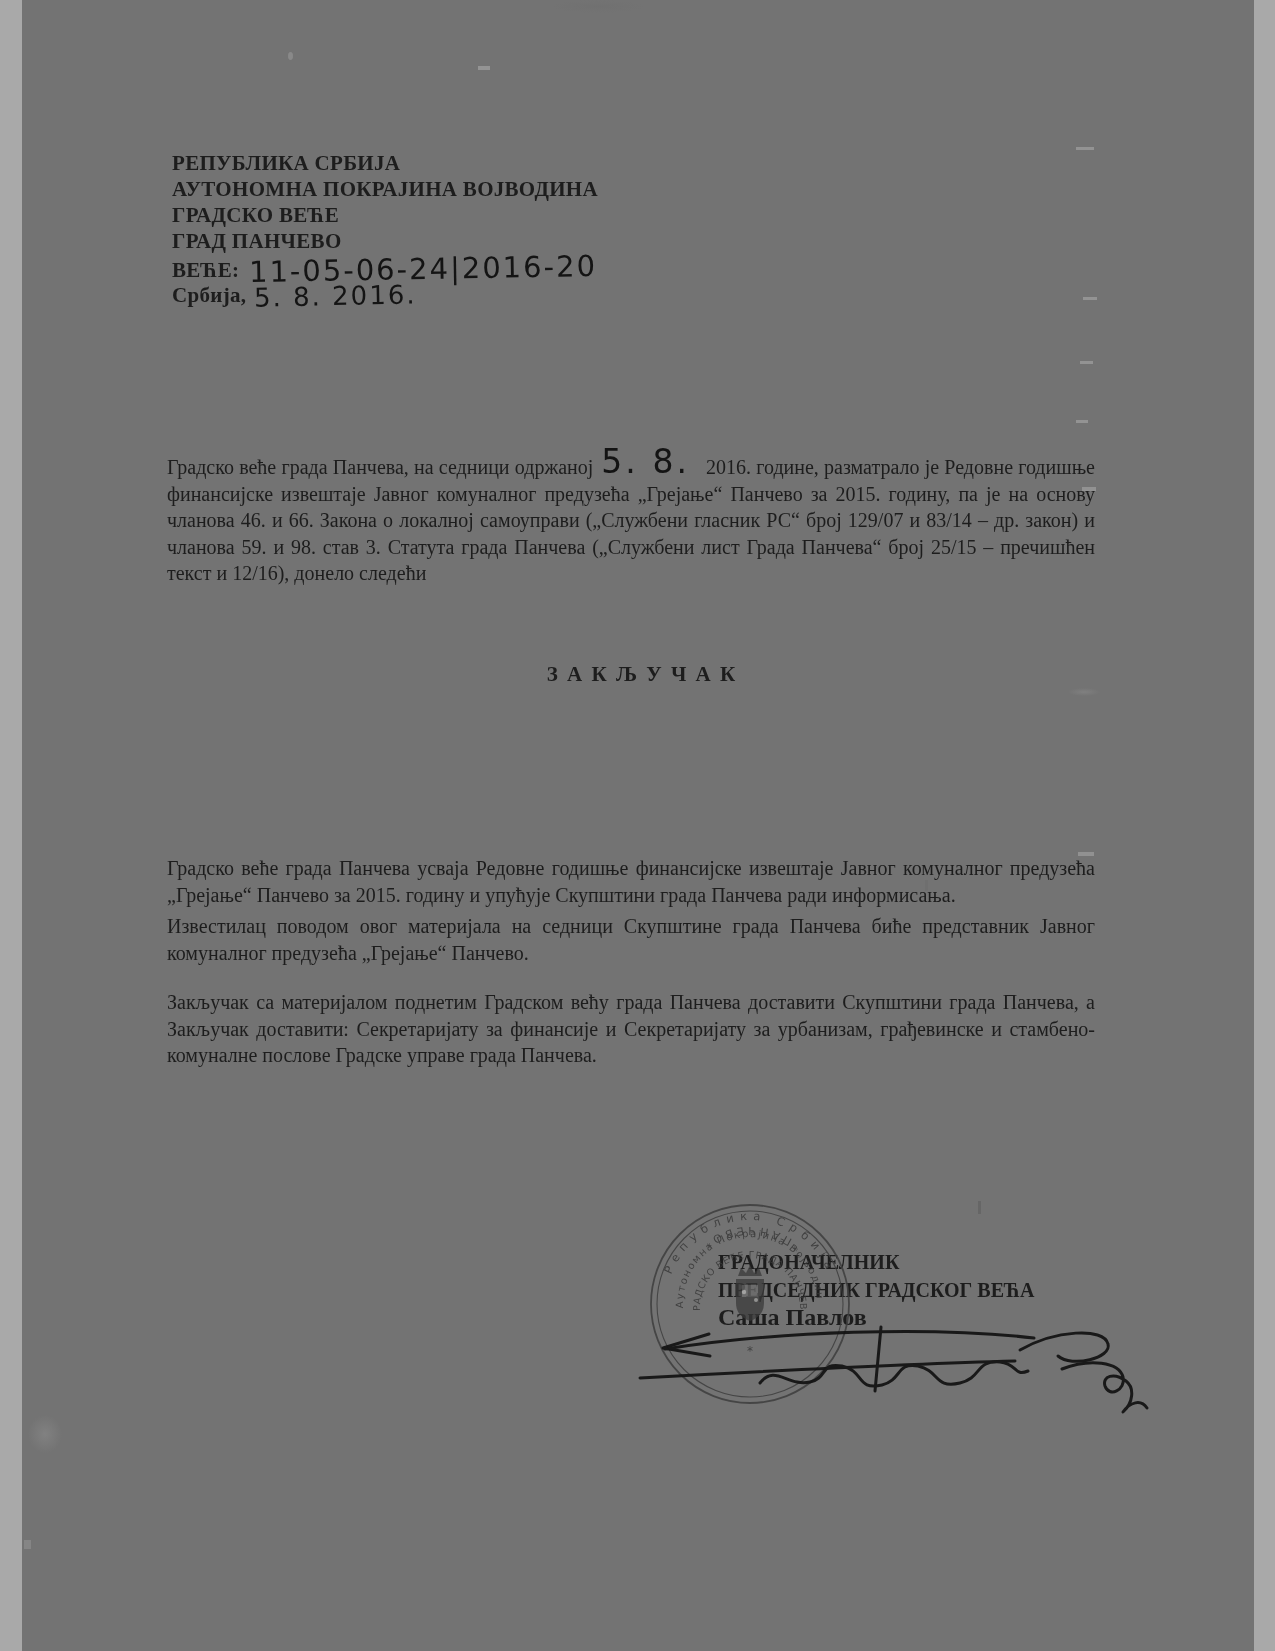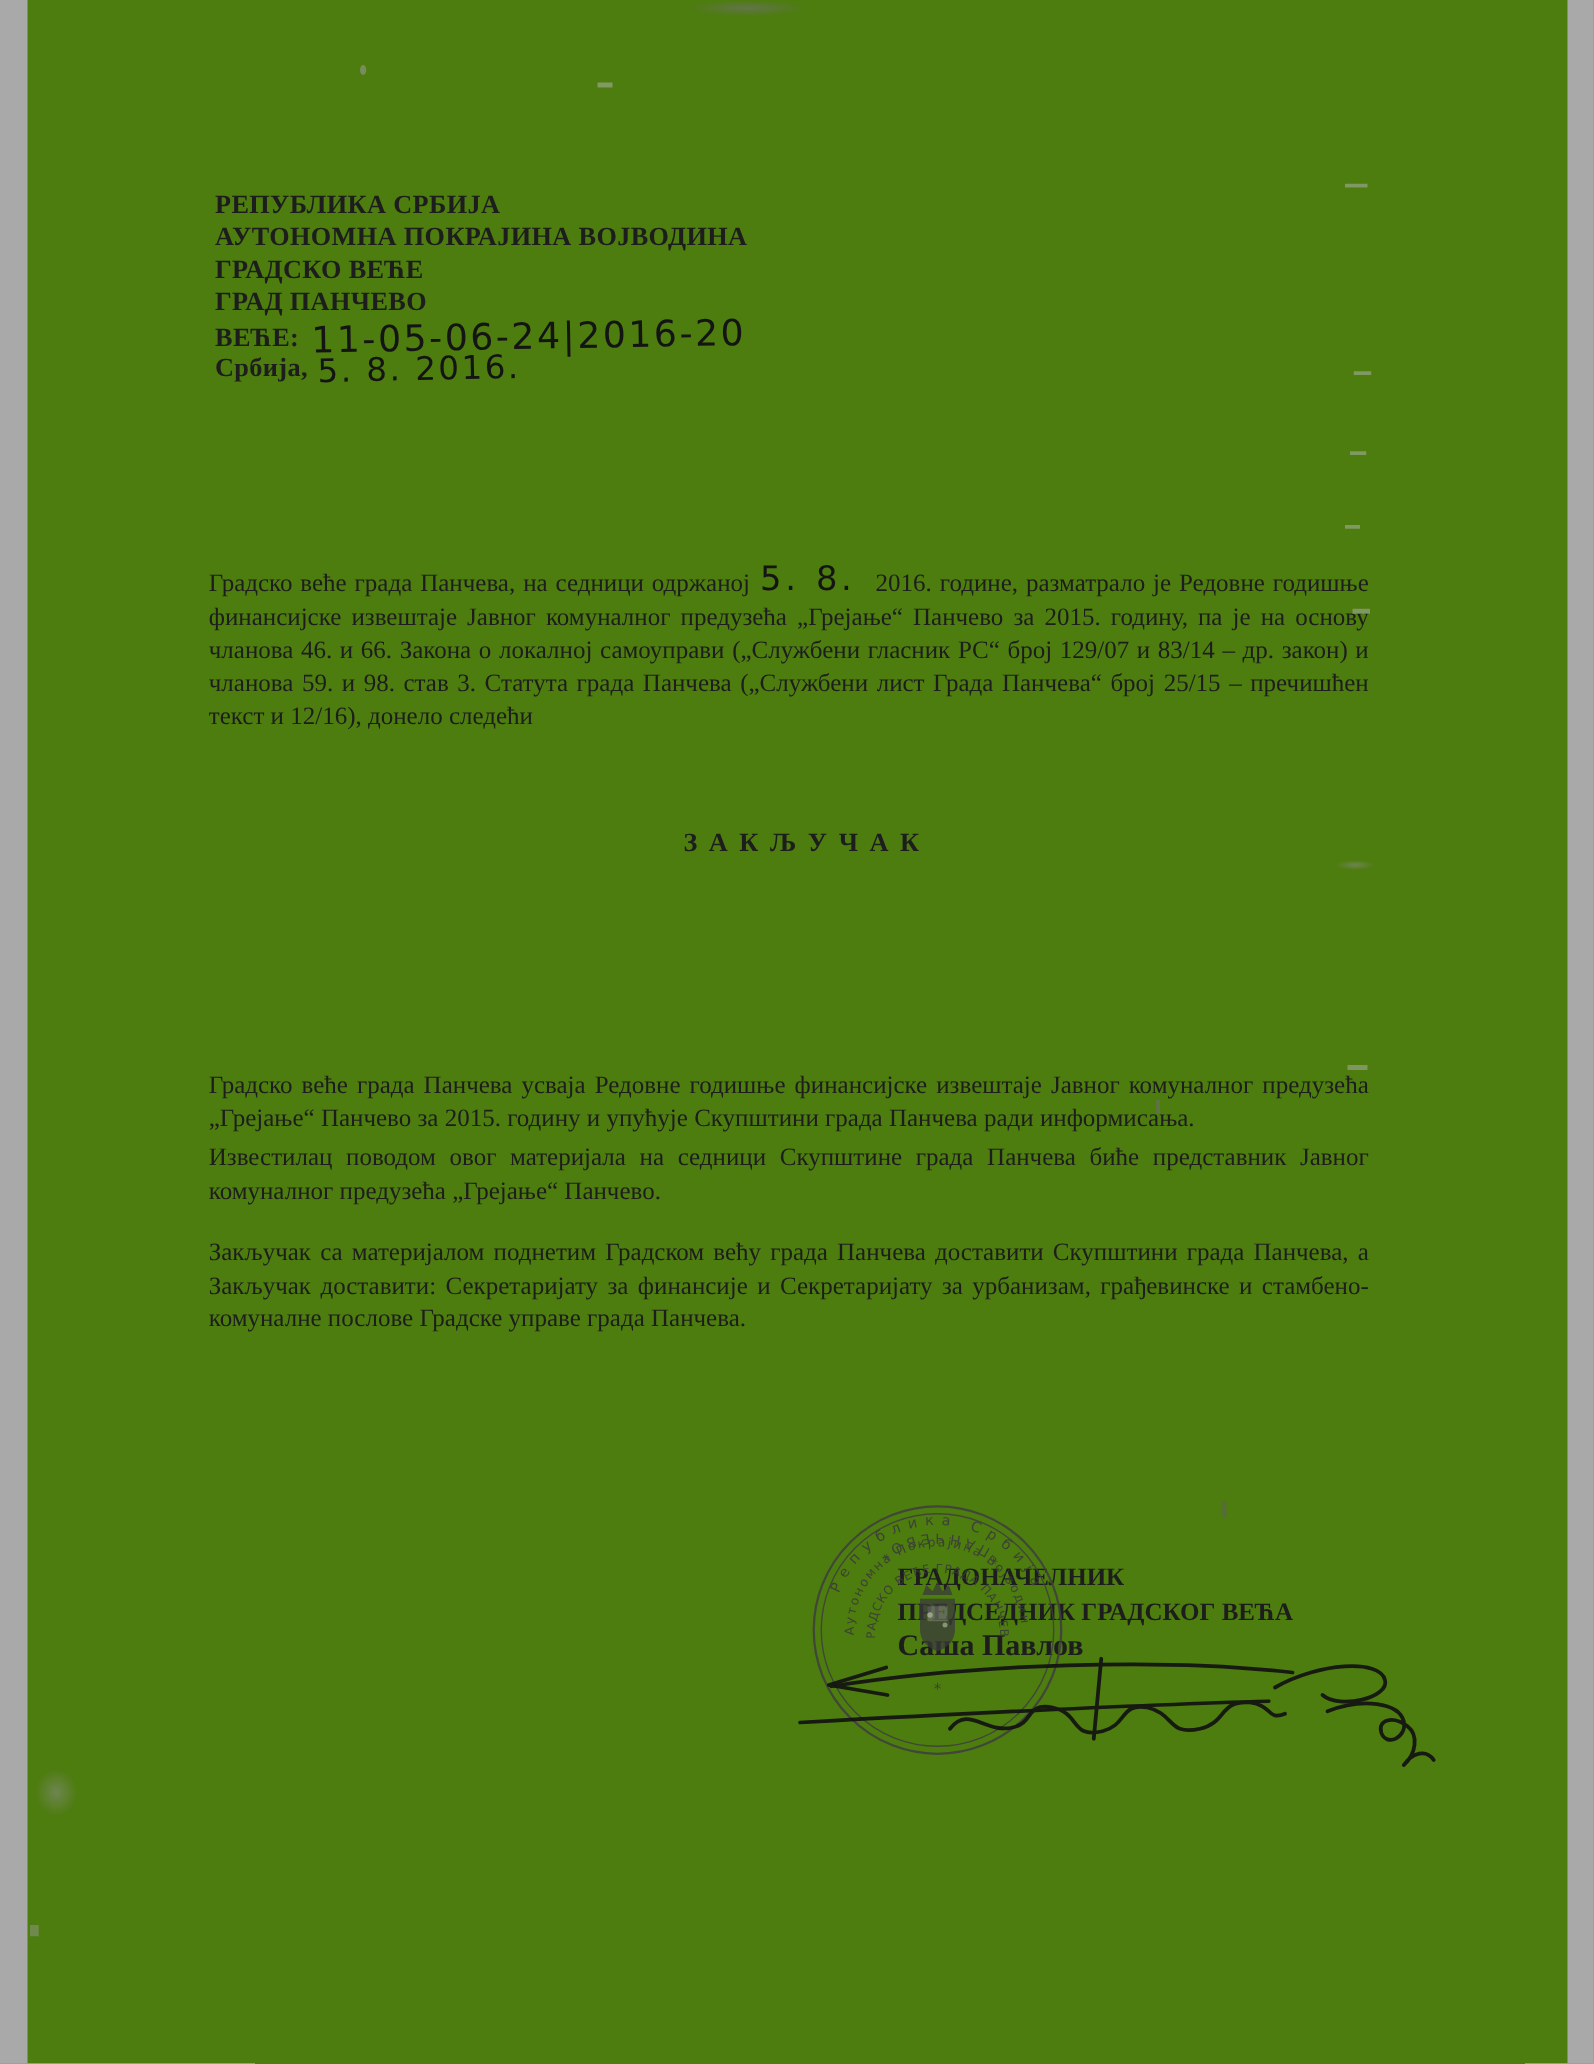--- a/index.html
+++ b/index.html
@@ -1,19 +1,19 @@
 <!DOCTYPE html>
 <html><head>
 <meta charset="utf-8">
 <style>
   html,body{margin:0;padding:0;background:#e8e8e8;}
   .page{
     position:relative;
     width:1275px;height:1651px;
-    background:#4d7c0f;
+    background:#737373;
     font-family:"Liberation Serif", serif;
     color:#1d1d1d;
     overflow:hidden;
     margin:0 auto;
   }
   
   .edge-band{position:absolute;top:0;height:100%;background:#a9a9a9;}
   .edge-left{left:0;width:22px;}
   .edge-right{left:1254px;width:21px;}
 
@@ -31,21 +31,21 @@
   }
   .hand-number{
     display:inline-block;font-size:29px;letter-spacing:2px;
     margin-left:10px;transform:rotate(-1deg);position:relative;top:2px;
   }
   .hand-date{
     display:inline-block;font-size:26px;letter-spacing:2px;
     margin-left:8px;transform:rotate(-1.2deg);position:relative;top:3px;
   }
   .hand-inline{
-    font-size:27px;letter-spacing:3px;line-height:0;
+    font-size:33px;letter-spacing:3px;line-height:0;
     margin:0 16px 15px 8px;position:relative;top:-1px;
   }
 
   .body-par{
     position:absolute;left:167px;width:928px;
     font-size:20px;line-height:26.5px;text-align:justify;
   }
   .intro{top:434px;}
   .p2{top:835px;}
   .p3{top:893px;}

